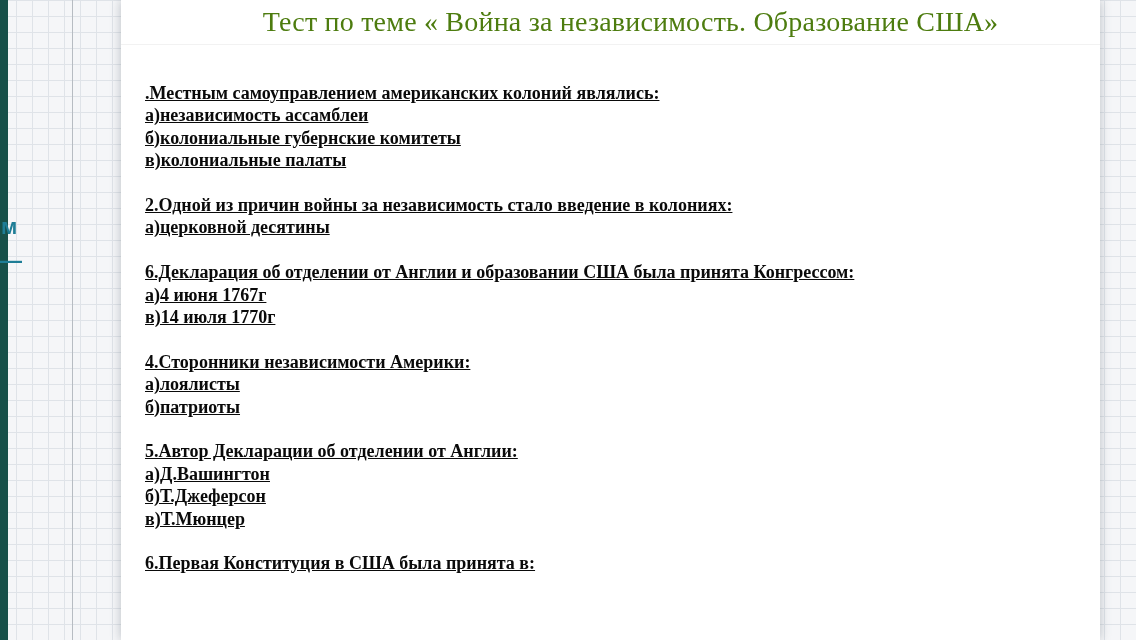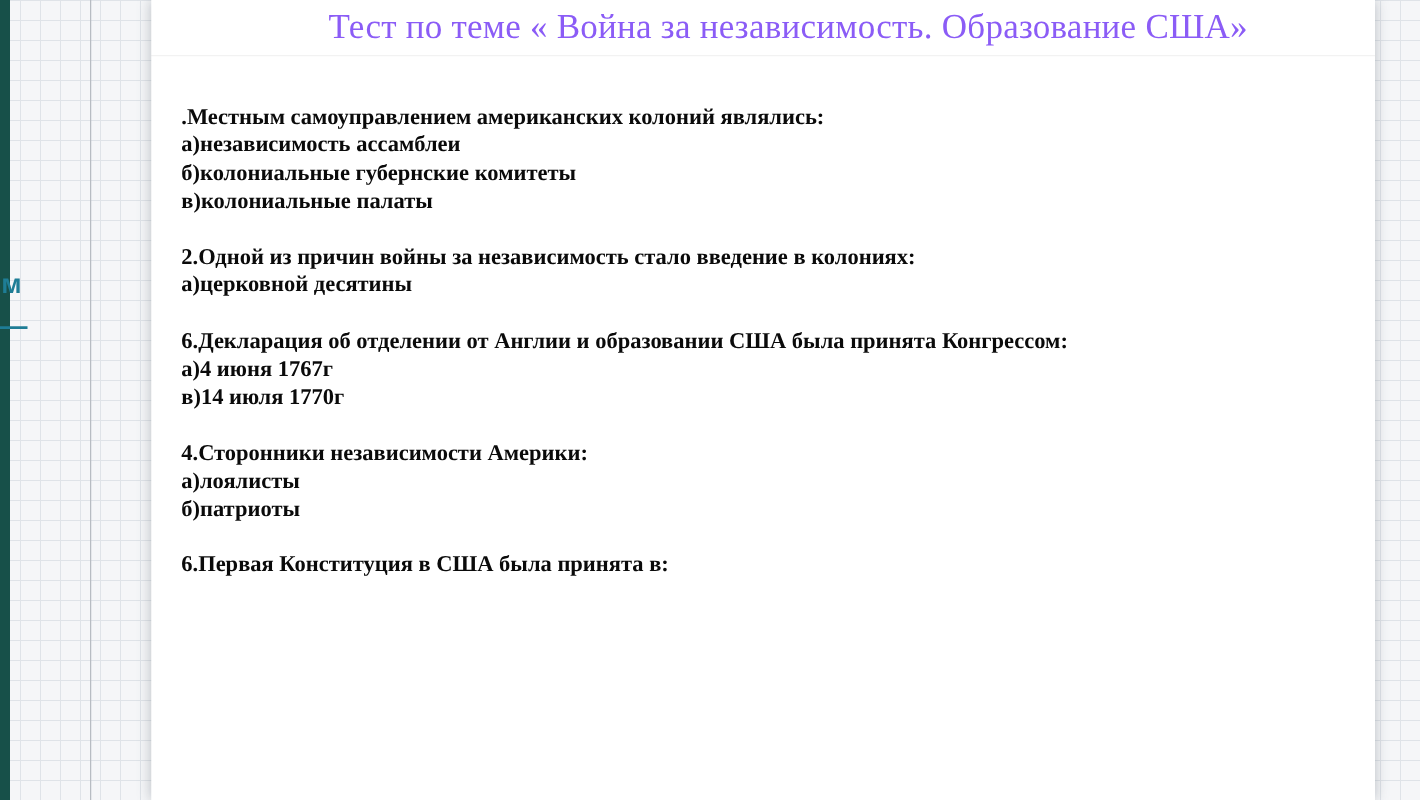--- a/index.html
+++ b/index.html
@@ -55,34 +55,34 @@
     position: absolute;
     left: 0; top: 44px;
     width: 100%; height: 1px;
     background: rgba(0,0,0,0.05);
   }
   .doc-title {
     margin-top: 6px;
     text-align: center;
     font-size: 28px;
     font-weight: 400;
-    color: #8b5cf6;
+    color: #4d7c0f;
     letter-spacing: 0.2px;
     padding-left: 40px;
   }
   .doc-body {
     margin-top: 44px;
     padding-left: 24px;
     padding-right: 30px;
     font-size: 18px;
     font-weight: bold;
     color: #0a0a0a;
     line-height: 22.4px;
   }
-  .q-block { margin-bottom: 22.4px; }
+  .q-block { margin-bottom: 22.4px; text-decoration: underline; }
   .q-block:last-child { margin-bottom: 0; }
 </style>
 </head>
 <body>
 
 <div class="accent-strip"></div>
 <div class="v-line"></div>
 <div class="partial partial-top">м</div>
 <div class="partial partial-bottom">—</div>
 
@@ -109,19 +109,25 @@
       <div class="q-option">а)4 июня 1767г</div>
       <div class="q-option">в)14 июля 1770г</div>
     </div>
 
     <div class="q-block">
       <div class="q-text">4.Сторонники независимости Америки:</div>
       <div class="q-option">а)лоялисты</div>
       <div class="q-option">б)патриоты</div>
     </div>
 
+    <div class="q-block">
+      <div class="q-text">5.Автор Декларации об отделении от Англии:</div>
+      <div class="q-option">а)Д.Вашингтон</div>
+      <div class="q-option">б)Т.Джеферсон</div>
+      <div class="q-option">в)Т.Мюнцер</div>
+    </div>
 
     <div class="q-block">
       <div class="q-text">6.Первая Конституция в США была принята в:</div>
     </div>
 
   </div>
 </div>
 
 </body></html>

